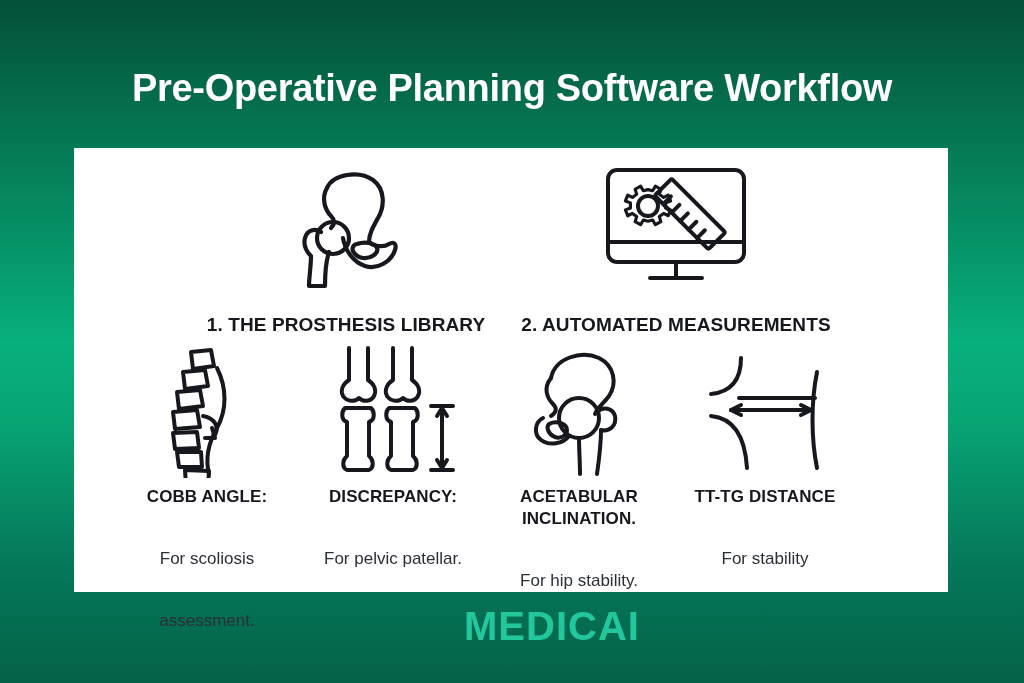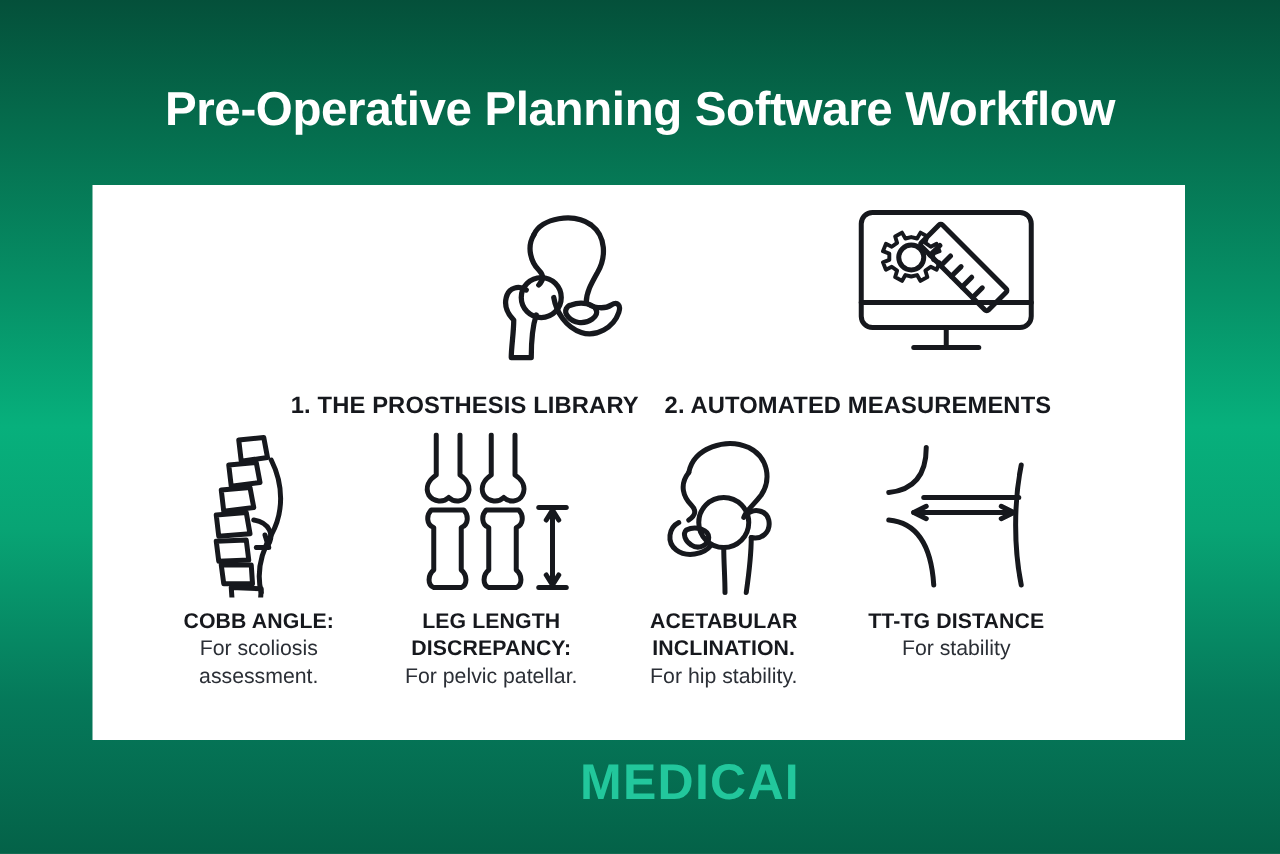--- a/index.html
+++ b/index.html
@@ -60,21 +60,21 @@
     top: 14px;
     width: 874px;
     display: flex;
     justify-content: center;
     align-items: flex-start;
   }
   .item1 {
     width: 330px;
     display: flex;
     flex-direction: column;
-    align-items: flex-end;
+    align-items: center;
   }
   .item1 .art {
     height: 130px;
     display: flex;
     align-items: center;
     justify-content: center;
   }
   .item1 .cap {
     margin-top: 22px;
     font-size: 19px;
@@ -116,20 +116,21 @@
   .item2 .cap .hdr {
     font-size: 17px;
     font-weight: 700;
     color: #16181d;
     letter-spacing: 0.1px;
   }
   .item2 .cap .sub {
     font-size: 17px;
     font-weight: 400;
     color: #2b2f36;
+    margin-top: 40px;
   }
 
   
   .logo {
     position: absolute;
     left: 0;
     top: 604px;
     width: 1024px;
     text-align: center;
     color: #22c79c;
@@ -256,21 +257,20 @@
                      L86 124 C91 122 91 114 86 110 L86 76 C92 74 92 66 88 62 Z"></path>
 
             <line x1="104" y1="60" x2="126" y2="60"></line>
             <line x1="104" y1="124" x2="126" y2="124"></line>
             <line x1="115" y1="62" x2="115" y2="122"></line>
             <path d="M115 62 L110 70 M115 62 L120 70"></path>
             <path d="M115 122 L110 114 M115 122 L120 114"></path>
           </svg>
         </div>
         <div class="cap">
-          <div class="hdr">LEG LENGTH</div>
           <div class="hdr">DISCREPANCY:</div>
           <div class="sub">For pelvic patellar.</div>
         </div>
       </div>
 
       <div class="item2">
         <div class="art">
           <svg width="124" height="132" viewBox="0 0 124 132" fill="none" stroke="#16181d" stroke-width="4" stroke-linecap="round" stroke-linejoin="round">
 
             <path d="M34 32 C38 12 64 4 82 12 C98 20 100 38 92 50

